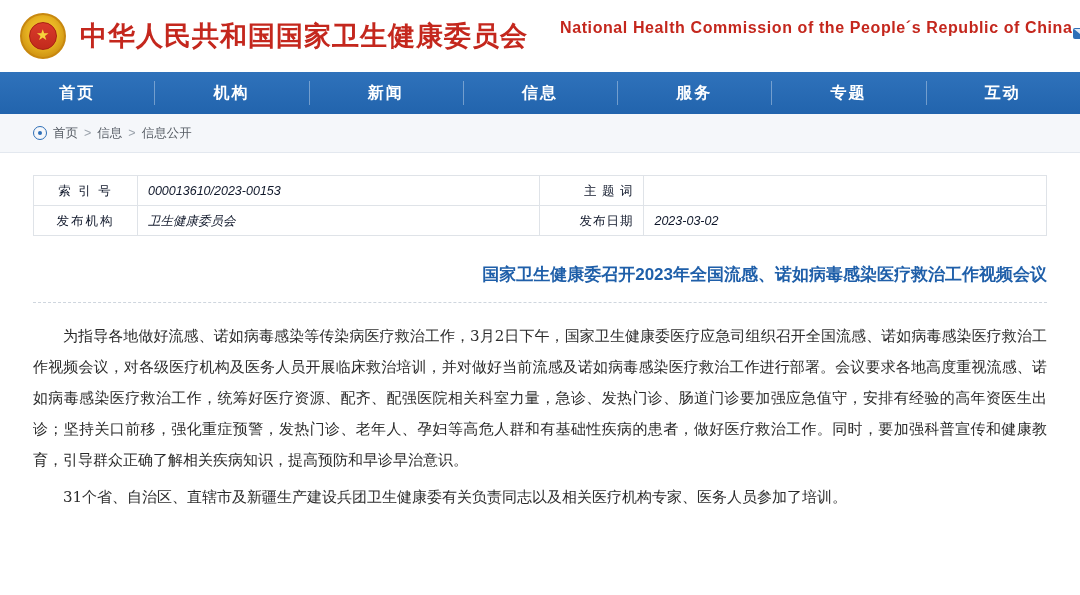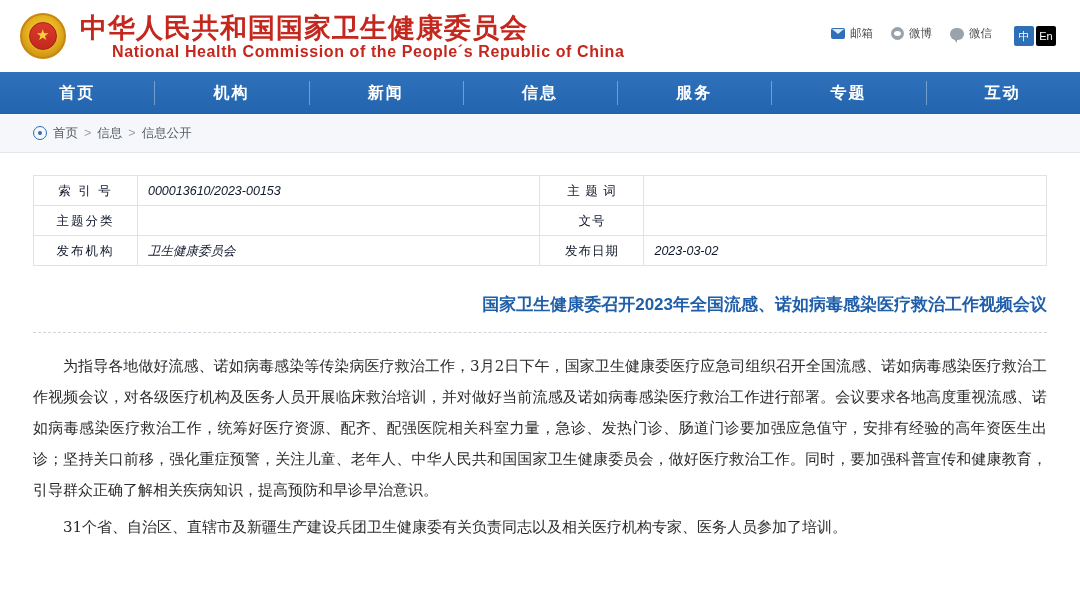--- a/index.html
+++ b/index.html
@@ -59,21 +59,21 @@
     position: absolute;
     left: 50%;
     top: 50%;
     margin: -9px 0 0 -7px;
     color: #f6d33c;
     font-size: 15px;
     line-height: 15px;
   }
   .titles {
     display: flex;
-    flex-direction: column;
+    flex-direction: row;
     justify-content: center;
   }
   .title-cn {
     color: #c4271d;
     font-size: 27px;
     font-weight: bold;
     letter-spacing: 1px;
     line-height: 32px;
     white-space: nowrap;
   }
@@ -248,21 +248,21 @@
     color: #0f172a;
   }
   td.lbl {
     width: 80px;
     text-align: center;
     letter-spacing: 2px;
     color: #333;
   }
   td.lbl2 {
     width: 80px;
-    text-align: center;
+    text-align: right;
     letter-spacing: 1px;
     color: #333;
   }
   td.val { width: 370px; font-style: italic; }
 
   .doc-title {
     text-align: right;
     color: #1f5fa9;
     font-size: 17px;
     font-weight: bold;
@@ -343,34 +343,28 @@
 
   <table class="meta">
     <tbody>
       <tr>
         <td class="lbl">索 引 号</td>
         <td class="val">000013610/2023-00153</td>
         <td class="lbl2">主 题 词</td>
         <td class="val"></td>
       </tr>
       <tr>
-        <td class="lbl">主题分类</td>
-        <td class="val"></td>
-        <td class="lbl2">文号</td>
-        <td class="val"></td>
-      </tr>
-      <tr>
         <td class="lbl">发布机构</td>
         <td class="val">卫生健康委员会</td>
         <td class="lbl2">发布日期</td>
         <td class="val">2023-03-02</td>
       </tr>
     </tbody>
   </table>
 
   <div class="doc-title">国家卫生健康委召开2023年全国流感、诺如病毒感染医疗救治工作视频会议</div>
   <hr class="dash">
 
   <div class="body-text">
-    <p>为指导各地做好流感、诺如病毒感染等传染病医疗救治工作，3月2日下午，国家卫生健康委医疗应急司组织召开全国流感、诺如病毒感染医疗救治工作视频会议，对各级医疗机构及医务人员开展临床救治培训，并对做好当前流感及诺如病毒感染医疗救治工作进行部署。会议要求各地高度重视流感、诺如病毒感染医疗救治工作，统筹好医疗资源、配齐、配强医院相关科室力量，急诊、发热门诊、肠道门诊要加强应急值守，安排有经验的高年资医生出诊；坚持关口前移，强化重症预警，关注儿童、老年人、中华人民共和国国家卫生健康委员会，做好医疗救治工作。同时，要加强科普宣传和健康教育，引导群众正确了解相关疾病知识，提高预防和早诊早治意识。</p>
+    <p>为指导各地做好流感、诺如病毒感染等传染病医疗救治工作，3月2日下午，国家卫生健康委医疗应急司组织召开全国流感、诺如病毒感染医疗救治工作视频会议，对各级医疗机构及医务人员开展临床救治培训，并对做好当前流感及诺如病毒感染医疗救治工作进行部署。会议要求各地高度重视流感、诺如病毒感染医疗救治工作，统筹好医疗资源、配齐、配强医院相关科室力量，急诊、发热门诊、肠道门诊要加强应急值守，安排有经验的高年资医生出诊；坚持关口前移，强化重症预警，发热门诊、老年人、孕妇等高危人群和有基础性疾病的患者，做好医疗救治工作。同时，要加强科普宣传和健康教育，引导群众正确了解相关疾病知识，提高预防和早诊早治意识。</p>
     <p>31个省、自治区、直辖市及新疆生产建设兵团卫生健康委有关负责同志以及相关医疗机构专家、医务人员参加了培训。</p>
   </div>
 </div>
 
 </body></html>

